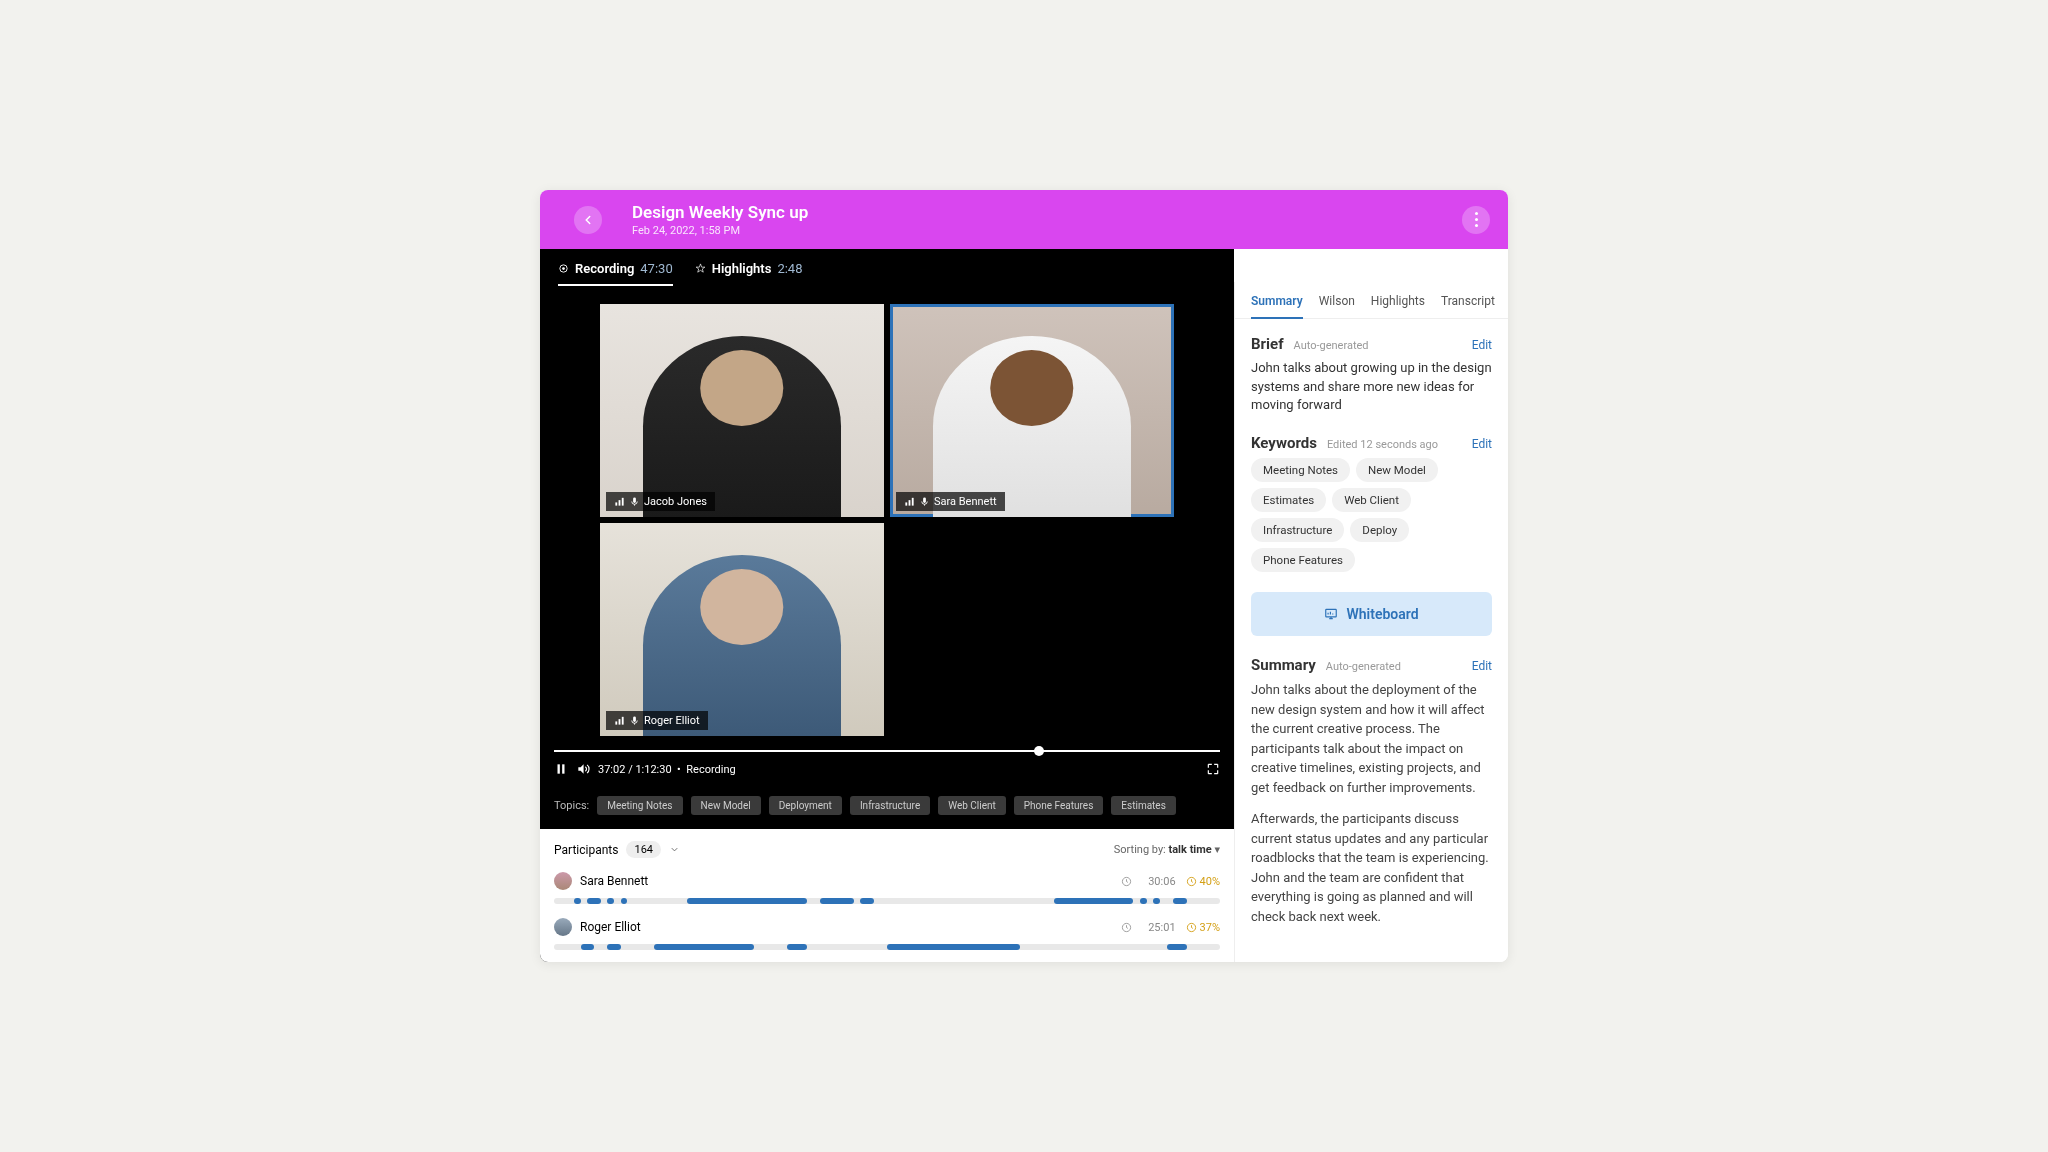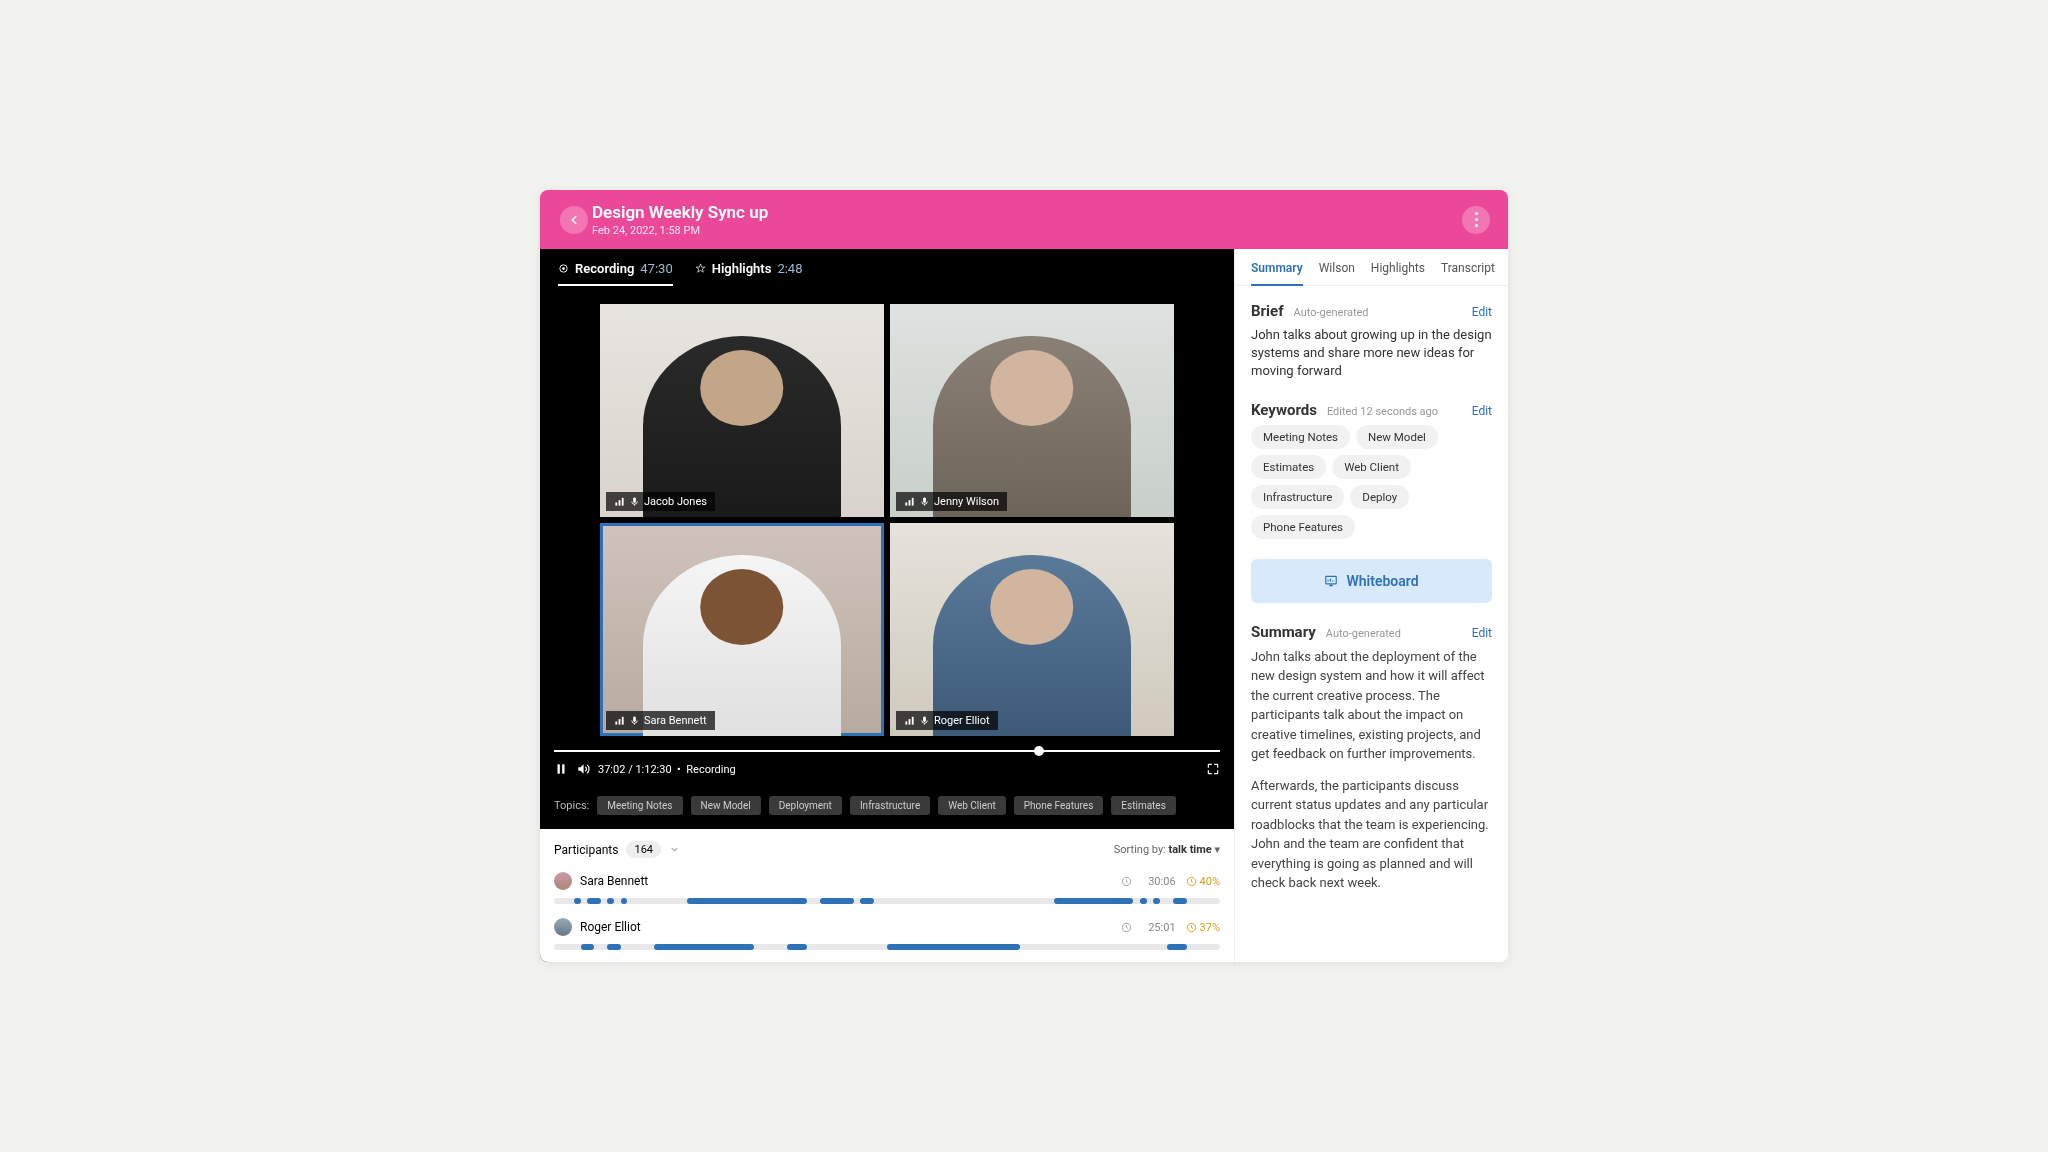--- a/index.html
+++ b/index.html
@@ -1,24 +1,24 @@
 <!DOCTYPE html>
 <html><head>
 <meta charset="utf-8">
 <style>
 * { margin:0; padding:0; box-sizing:border-box; font-family:-apple-system,BlinkMacSystemFont,"Segoe UI",Roboto,sans-serif; }
 body { background:#f2f2ee; display:flex; justify-content:center; align-items:center; min-height:100vh; padding:40px; }
 .app { width:968px; background:#fff; border-radius:8px; overflow:hidden; box-shadow:0 2px 12px rgba(0,0,0,0.08); }
-.header { background:#ec4899; color:#fff; padding:12px 20px; display:flex; align-items:center; gap:4px; position:relative; }
+.header { background:#d946ef; color:#fff; padding:12px 34px; display:flex; align-items:center; gap:30px; position:relative; }
 .back-btn { width:28px; height:28px; border-radius:50%; background:rgba(255,255,255,0.25); display:flex; align-items:center; justify-content:center; cursor:pointer; }
 .header-titles h1 { font-size:17px; font-weight:600; }
 .header-titles .date { font-size:11px; opacity:.85; margin-top:2px; }
 .menu-btn { position:absolute; right:18px; width:28px; height:28px; border-radius:50%; background:rgba(255,255,255,0.25); display:flex; flex-direction:column; align-items:center; justify-content:center; gap:3px; cursor:pointer; }
 .menu-btn span { width:3px; height:3px; background:#fff; border-radius:50%; }
-.body { display:flex; }
+.body { display:flex;align-items:flex-end; }
 .left { flex:1; background:#000; display:flex; flex-direction:column; }
 .rec-tabs { display:flex; align-items:center; gap:22px; padding:12px 18px; color:#fff; font-size:13px; }
 .rec-tab { display:flex; align-items:center; gap:6px; cursor:pointer; position:relative; padding-bottom:10px; }
 .rec-tab.active::after { content:""; position:absolute; bottom:0; left:0; right:0; height:2px; background:#fff; }
 .rec-tab .time { color:#9fb8d1; font-weight:400; }
 .rec-tab .label { font-weight:600; }
 .video-grid { display:grid; grid-template-columns:1fr 1fr; gap:6px; padding:6px 60px; }
 .tile { position:relative; aspect-ratio:4/3; overflow:hidden; }
 .tile.active { outline:3px solid #2d72b8; outline-offset:-3px; }
 .tile-bg { width:100%; height:100%; display:flex; align-items:flex-end; justify-content:center; }
@@ -133,37 +133,20 @@
                 <rect x="10" y="9" width="4" height="12" fill="#fff"></rect>
                 <rect x="17" y="4" width="4" height="17" fill="#fff"></rect>
               </svg>
             <svg class="icon-sm" viewBox="0 0 24 24">
                 <rect x="9" y="3" width="6" height="12" rx="3" fill="#fff"></rect>
                 <path d="M6 12a6 6 0 0012 0M12 18v3" stroke="#fff" stroke-width="2" fill="none"></path>
               </svg>
             <span>Jacob Jones</span>
           </div>
         </div>
-        <div class="tile">
-          <div class="tile-bg t2">
-              <div class="person p2"></div>
-            </div>
-          <div class="tile-label">
-            <svg class="icon-sm" viewBox="0 0 24 24">
-                <rect x="3" y="14" width="4" height="7" fill="#fff"></rect>
-                <rect x="10" y="9" width="4" height="12" fill="#fff"></rect>
-                <rect x="17" y="4" width="4" height="17" fill="#fff"></rect>
-              </svg>
-            <svg class="icon-sm" viewBox="0 0 24 24">
-                <rect x="9" y="3" width="6" height="12" rx="3" fill="#fff"></rect>
-                <path d="M6 12a6 6 0 0012 0M12 18v3" stroke="#fff" stroke-width="2" fill="none"></path>
-              </svg>
-            <span>Jenny Wilson</span>
-          </div>
-        </div>
         <div class="tile active">
           <div class="tile-bg t3">
               <div class="person p3"></div>
             </div>
           <div class="tile-label">
             <svg class="icon-sm" viewBox="0 0 24 24">
                 <rect x="3" y="14" width="4" height="7" fill="#fff"></rect>
                 <rect x="10" y="9" width="4" height="12" fill="#fff"></rect>
                 <rect x="17" y="4" width="4" height="17" fill="#fff"></rect>
               </svg>

